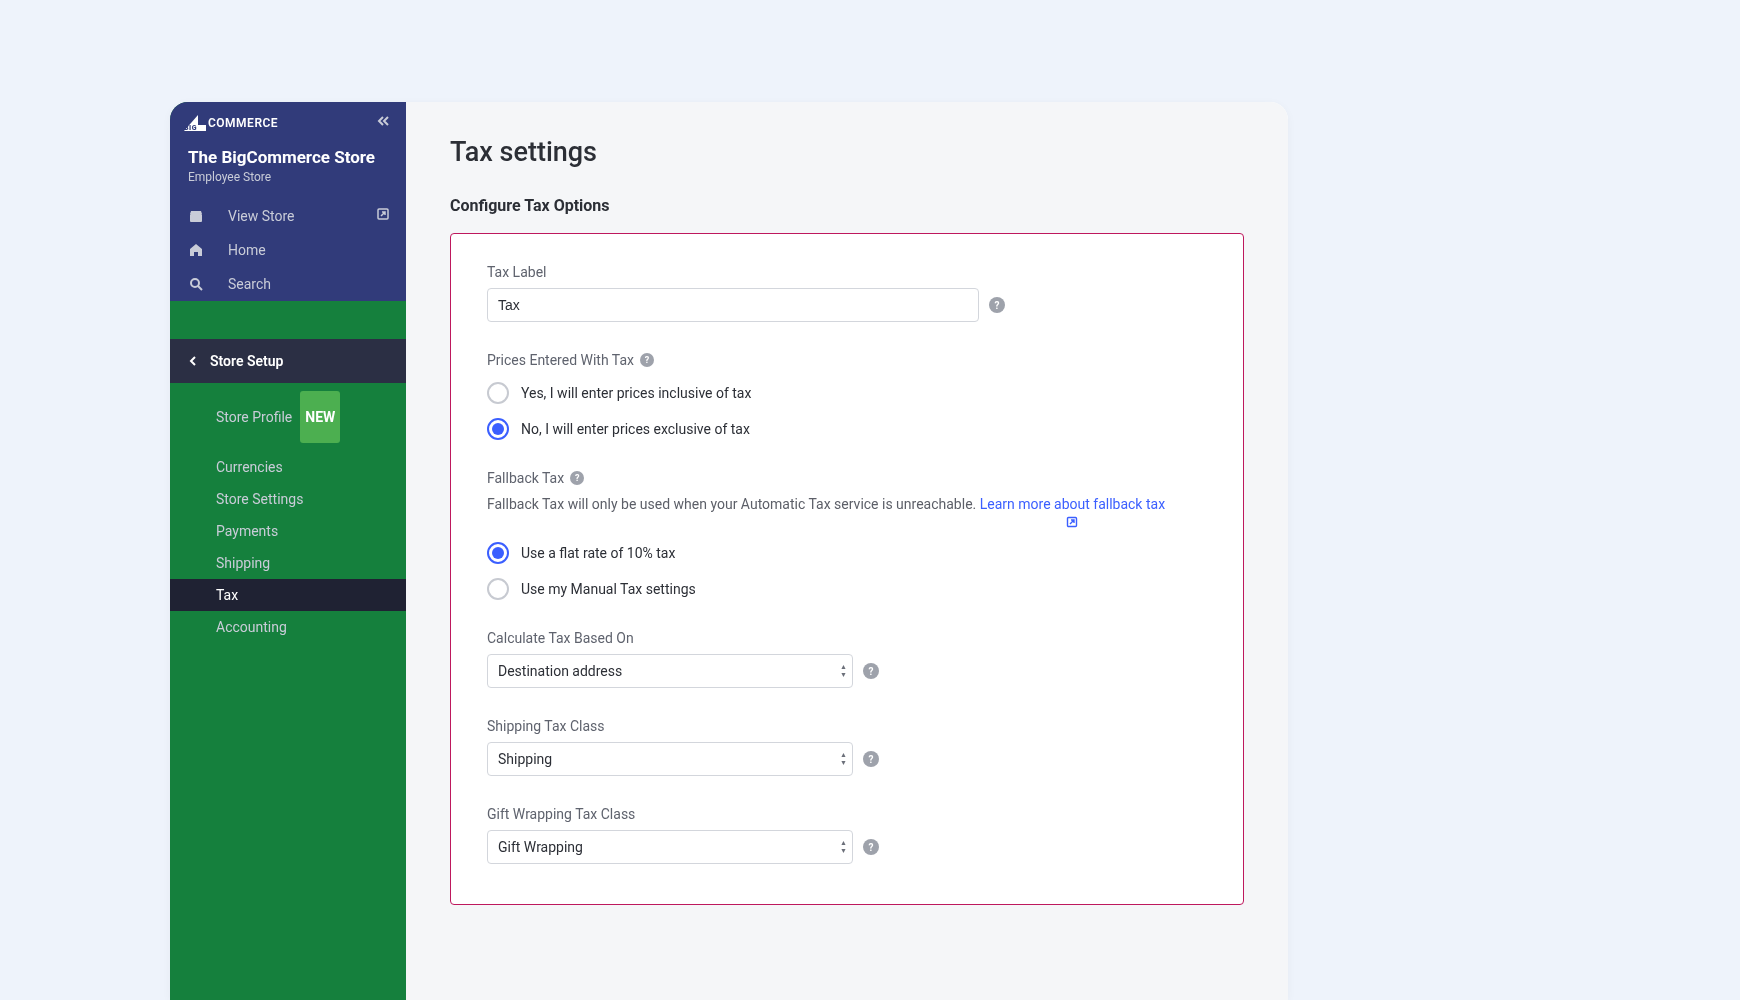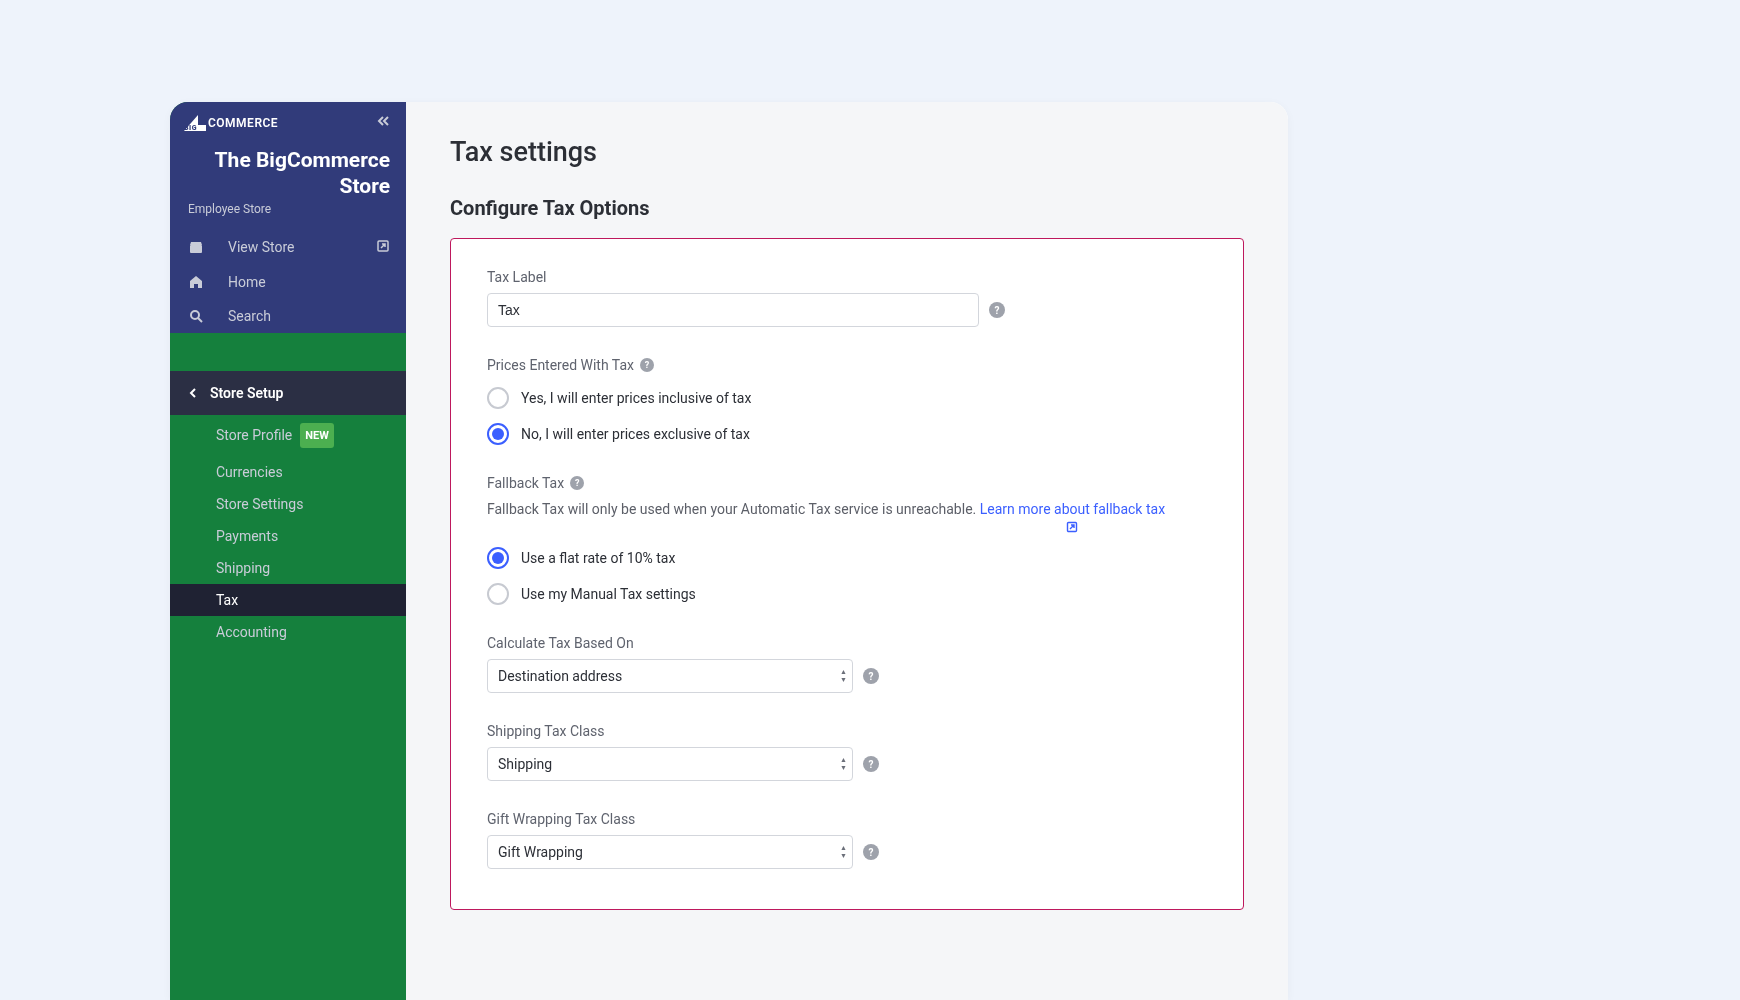--- a/index.html
+++ b/index.html
@@ -45,21 +45,21 @@
   align-items: center;
   gap: 2px;
   color: #fff;
   font-size: 12px;
   font-weight: 600;
   letter-spacing: 0.5px;
 }
 .logo svg { display: block; }
 .collapse-icon { color: #c9ccd8; cursor: pointer; }
 .store-block { padding: 4px 16px 14px 18px; color: #fff; }
-.store-name { font-size: 21px; font-weight: 700; line-height: 1.25; text-align: right; }
+.store-name { font-size: 17px; font-weight: 700; line-height: 1.25; }
 .store-sub { font-size: 12px; color: #c9ccd8; margin-top: 2px; }
 .nav-list { list-style: none; }
 .nav-item {
   display: flex;
   align-items: center;
   gap: 24px;
   padding: 9px 16px 9px 18px;
   cursor: pointer;
   color: #c9ccd8;
 }
@@ -84,42 +84,42 @@
   cursor: pointer;
   color: #c9ccd8;
   display: flex;
   align-items: center;
   gap: 8px;
 }
 .sub-item.active { background: #1f2233; color: #fff; }
 .badge {
   background: #4caf50;
   color: #fff;
-  font-size: 11px;
+  font-size: 14px;
   font-weight: 700;
-  padding: 6px 5px;
+  padding: 18px 5px;
   border-radius: 3px;
   text-transform: uppercase;
 }
 .main {
   flex: 1;
   background: #f5f6f8;
   overflow-y: auto;
 }
 .main-inner {
   padding: 34px 44px 40px 44px;
 }
 .page-title {
   font-size: 27px;
   font-weight: 500;
   color: #2c2f36;
   margin-bottom: 28px;
 }
 .section-title {
-  font-size: 20px;
+  font-size: 16px;
   font-weight: 700;
   color: #2c2f36;
   margin-bottom: 18px;
 }
 .card {
   background: #fff;
   border: 1px solid #be185d;
   border-radius: 4px;
   padding: 30px 36px 40px 36px;
 }

